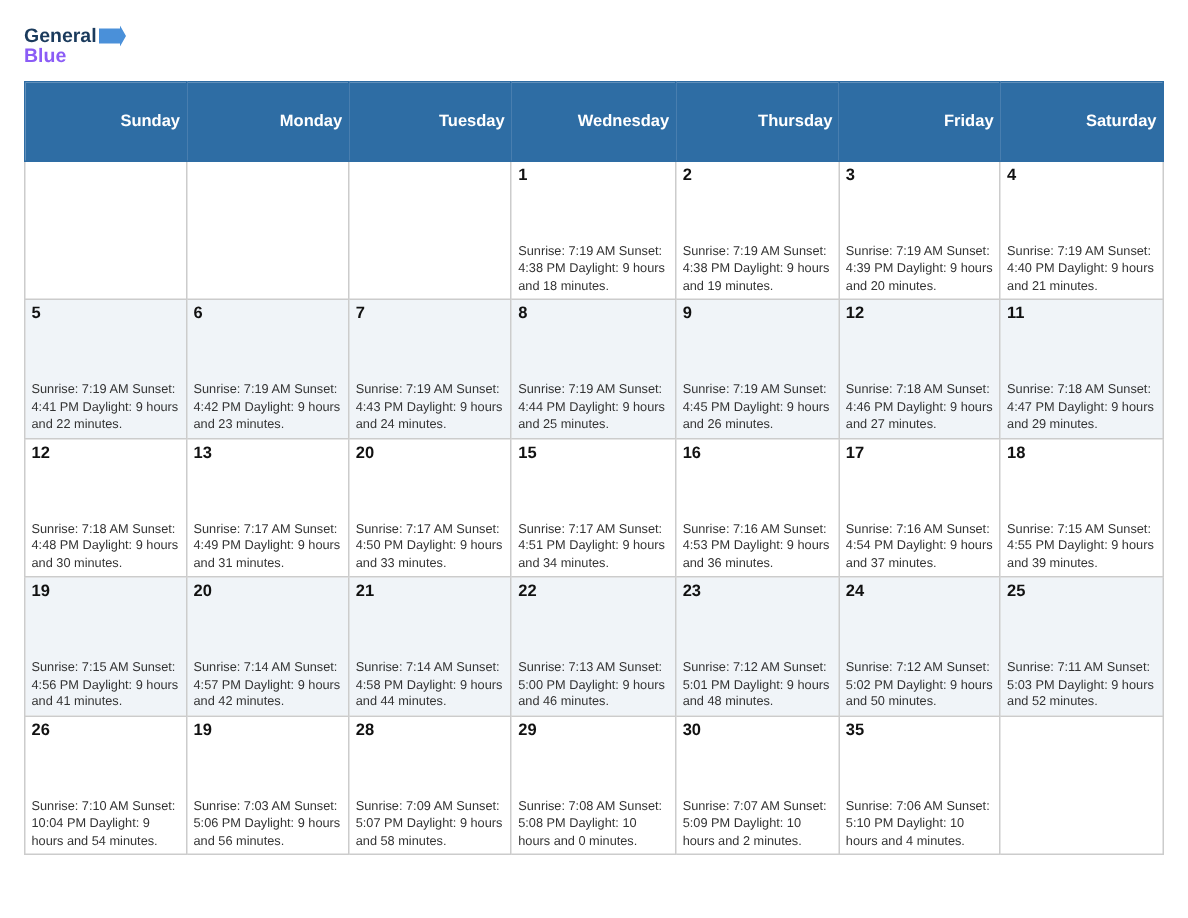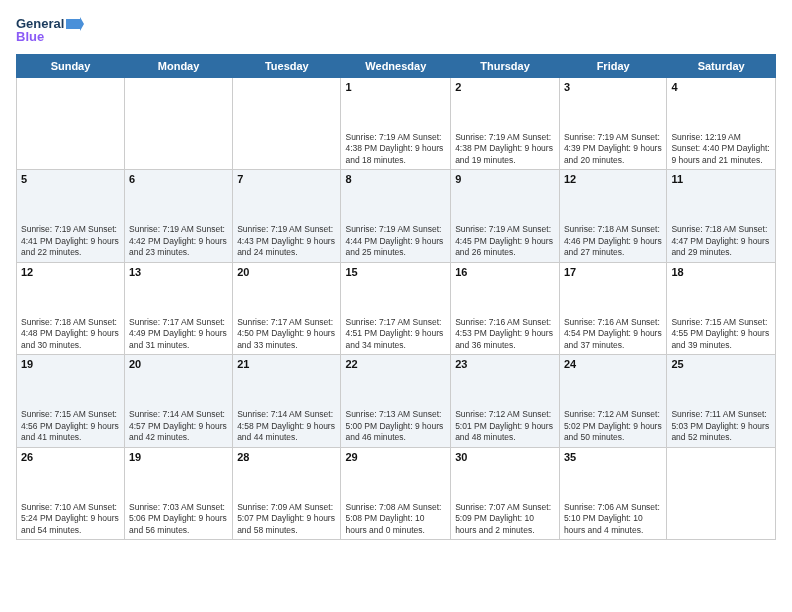--- a/index.html
+++ b/index.html
@@ -42,22 +42,22 @@
     .calendar {
       width: 100%;
       border-collapse: collapse;
       border: 1px solid #ccc;
     }
     .calendar th {
       background: #2e6da4;
       color: #fff;
       font-size: 11px;
       font-weight: bold;
-      padding: 5px 4px;
-      text-align: center;
+      padding: 20px 4px;
+      text-align: right;
       border: 1px solid #2e6da4;
       margin-top: 48px;
     }
     .calendar td {
       vertical-align: top;
       border: 1px solid #ccc;
       padding: 3px 4px;
       width: 113px;
       height: 82px;
       background: #fff;
@@ -138,21 +138,21 @@
           </td>
           <td>
             <div class="day-number">3</div>
             <div class="day-info">Sunrise: 7:19 AM
 Sunset: 4:39 PM
 Daylight: 9 hours
 and 20 minutes.</div>
           </td>
           <td>
             <div class="day-number">4</div>
-            <div class="day-info">Sunrise: 12:19 AM
+            <div class="day-info">Sunrise: 7:19 AM
 Sunset: 4:40 PM
 Daylight: 9 hours
 and 21 minutes.</div>
           </td>
         </tr>
         <tr>
           <td>
             <div class="day-number">5</div>
             <div class="day-info">Sunrise: 7:19 AM
 Sunset: 4:41 PM
@@ -301,21 +301,21 @@
             <div class="day-info">Sunrise: 7:11 AM
 Sunset: 5:03 PM
 Daylight: 9 hours
 and 52 minutes.</div>
           </td>
         </tr>
         <tr>
           <td>
             <div class="day-number">26</div>
             <div class="day-info">Sunrise: 7:10 AM
-Sunset: 5:24 PM
+Sunset: 10:04 PM
 Daylight: 9 hours
 and 54 minutes.</div>
           </td>
           <td>
             <div class="day-number">19</div>
             <div class="day-info">Sunrise: 7:03 AM
 Sunset: 5:06 PM
 Daylight: 9 hours
 and 56 minutes.</div>
           </td>

